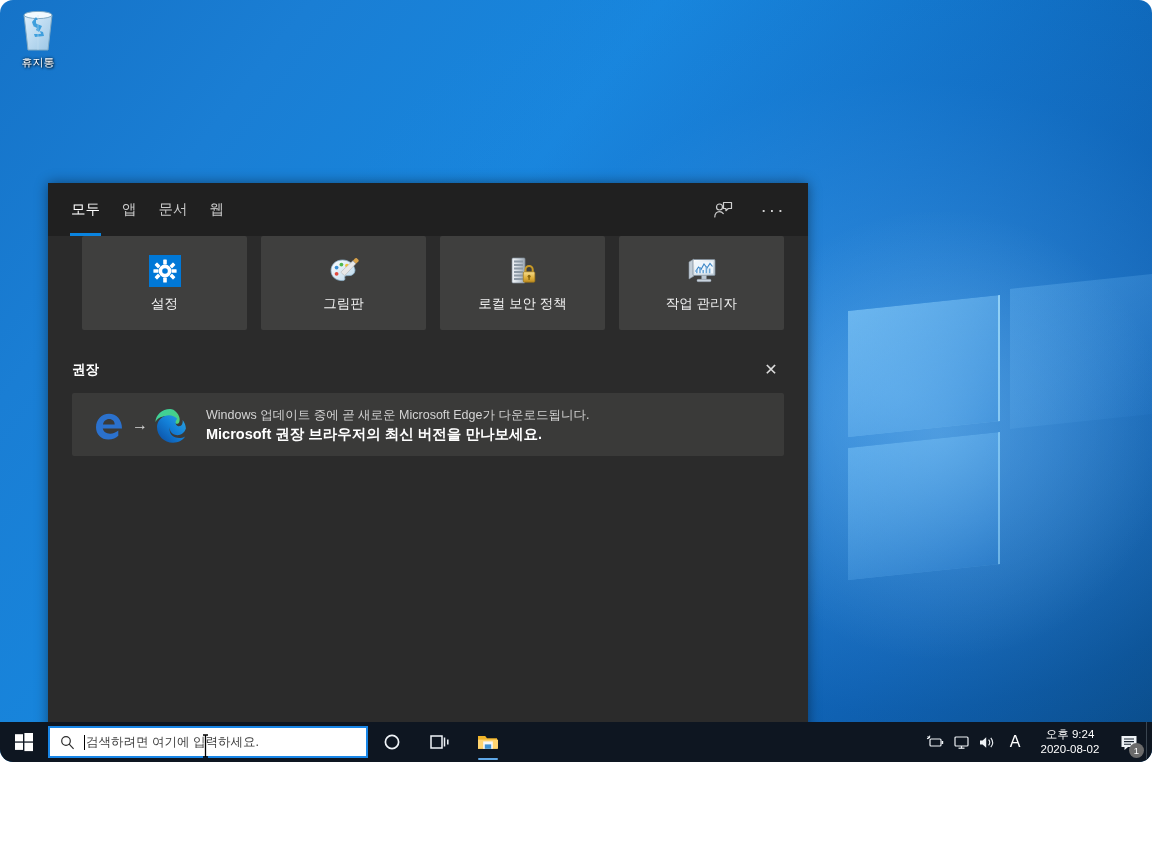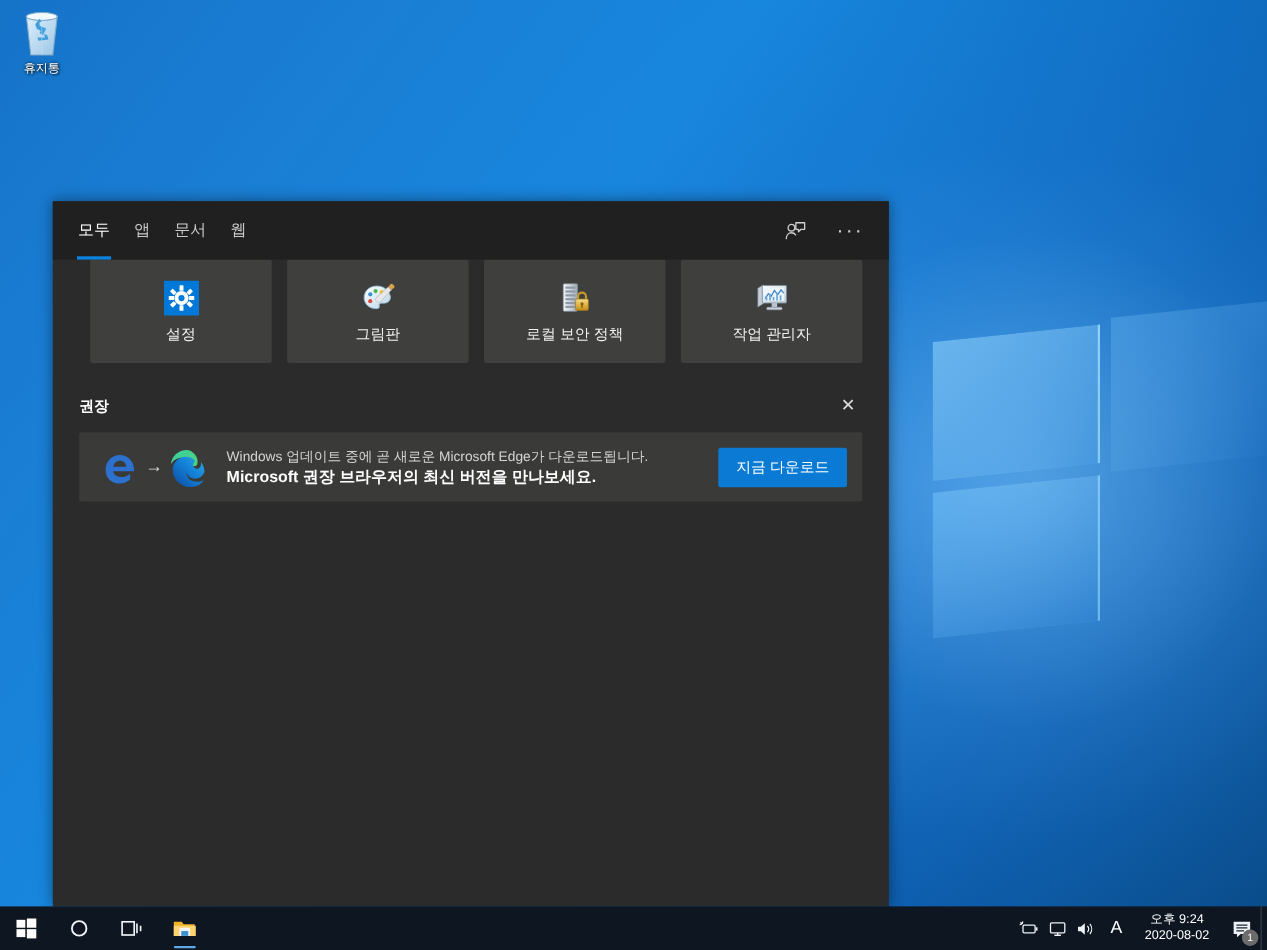--- a/index.html
+++ b/index.html
@@ -8,25 +8,26 @@
     width: 1152px;
     height: 864px;
     overflow: hidden;
     font-family: "Liberation Sans", "DejaVu Sans", sans-serif;
   }
 
   
   #desktop {
     position: relative;
     width: 1152px;
-    height: 864px;
+    height: 762px;
     background:
       radial-gradient(ellipse 900px 700px at 78% 52%, rgba(90,175,255,0.50) 0%, rgba(40,130,225,0.18) 45%, rgba(0,0,0,0) 70%),
       linear-gradient(128deg, #1573c8 0%, #1a7ed4 18%, #1786dd 38%, #0f6ec2 60%, #0a5aa8 80%, #07467f 100%);
     overflow: hidden;
+    border-radius: 13px;
   }
 
   
   .shard {
     position: absolute;
     pointer-events: none;
   }
   #shard-a {
     left: 848px; top: 303px; width: 152px; height: 126px;
     background: linear-gradient(150deg, rgba(150,215,255,0.55), rgba(60,150,230,0.22));
@@ -517,37 +518,49 @@
               </linearGradient>
             </defs>
             <path d="M18 2 C10 2 4 7.6 3.4 15 c2.4 -4.2 7 -6.4 12 -5.6 c4 0.7 6.6 3.2 7.4 6.1 c0.5 1.9 3.6 1.8 4.4 -0.2 c1.4 -3.4 -0.4 -7.5 -2.6 -9.8 C22.6 3.1 20.4 2 18 2 z" fill="url(#egG)"></path>
             <path d="M33.9 21.6 c-0.2 -3.6 -1.6 -6.6 -3.3 -8.6 c0.3 1.3 0.2 2.7 -0.4 4 c-1.2 2.7 -4.7 3 -6.2 0.4 c-1 -1.8 -0.2 -4.1 1.3 -5.6 c-3 -3.2 -7.9 -4.5 -12.3 -2.9 C8.3 10.6 5 14.9 5 20 c0 8.8 7.2 15.7 16 15.7 c5.4 0 10 -2.5 12.1 -6.2 c-2.6 1.5 -6.2 2 -9.3 1.1 c-5.3 -1.6 -7.4 -7.1 -5.5 -11.3 c-1.5 3.7 0.8 7.4 4.6 8.5 c4.3 1.2 9.2 -0.7 11 -6.2 z" fill="url(#ebG)"></path>
           </svg>
         </div>
         <div id="reco-text">
           <div id="reco-sub">Windows 업데이트 중에 곧 새로운 Microsoft Edge가 다운로드됩니다.</div>
           <div id="reco-title">Microsoft 권장 브라우저의 최신 버전을 만나보세요.</div>
         </div>
-        <button id="download-button">지금 다운로드</button>
       </div>
 
     </div>
   </div>
 
   <div id="taskbar">
 
     <div id="start-button">
       <svg width="20" height="20" viewBox="0 0 20 20">
         <rect x="1" y="2.2" width="8" height="7.2" fill="#ffffff"></rect>
         <rect x="10.4" y="1" width="8.6" height="8.4" fill="#ffffff"></rect>
         <rect x="1" y="10.7" width="8" height="7.2" fill="#ffffff"></rect>
         <rect x="10.4" y="10.7" width="8.6" height="8.4" fill="#ffffff"></rect>
       </svg>
     </div>
 
+    <div id="taskbar-search">
+      <span class="search-glyph">
+        <svg width="15" height="15" viewBox="0 0 15 15">
+          <circle cx="6" cy="6" r="4.3" fill="none" stroke="#2c2c2c" stroke-width="1.2"></circle>
+          <line x1="9.2" y1="9.2" x2="13.6" y2="13.8" stroke="#2c2c2c" stroke-width="1.2"></line>
+        </svg>
+      </span>
+      <span id="search-caret"></span>
+      <span id="search-placeholder">검색하려면 여기에 입력하세요.</span>
+      <svg id="text-cursor" viewBox="0 0 7 24">
+        <path d="M1 1 h5 M3.5 1 v22 M1 23 h5" stroke="#000000" stroke-width="1.3" fill="none"></path>
+      </svg>
+    </div>
 
     <div class="taskbar-btn">
       <svg width="18" height="18" viewBox="0 0 18 18">
         <circle cx="9" cy="9" r="6.6" fill="none" stroke="#f0f4f8" stroke-width="1.7"></circle>
       </svg>
     </div>
 
     <div class="taskbar-btn">
       <svg width="20" height="18" viewBox="0 0 20 18">
         <rect x="1" y="3" width="11" height="12" fill="none" stroke="#f0f4f8" stroke-width="1.5"></rect>

